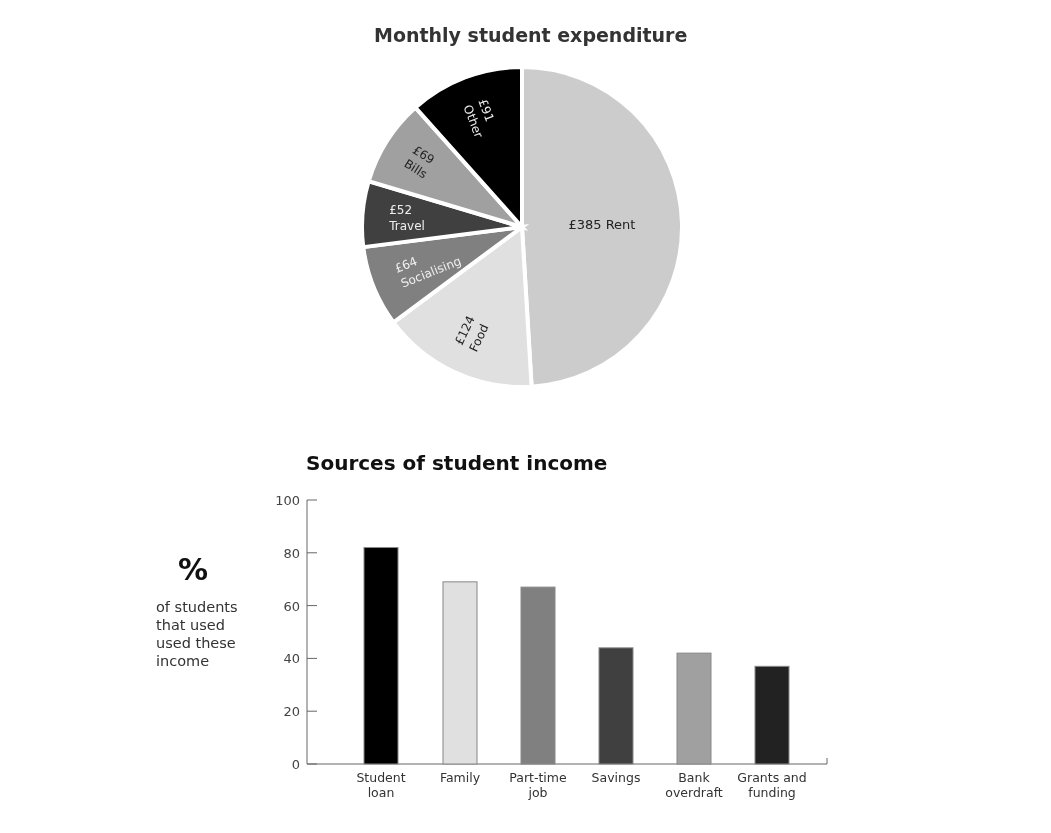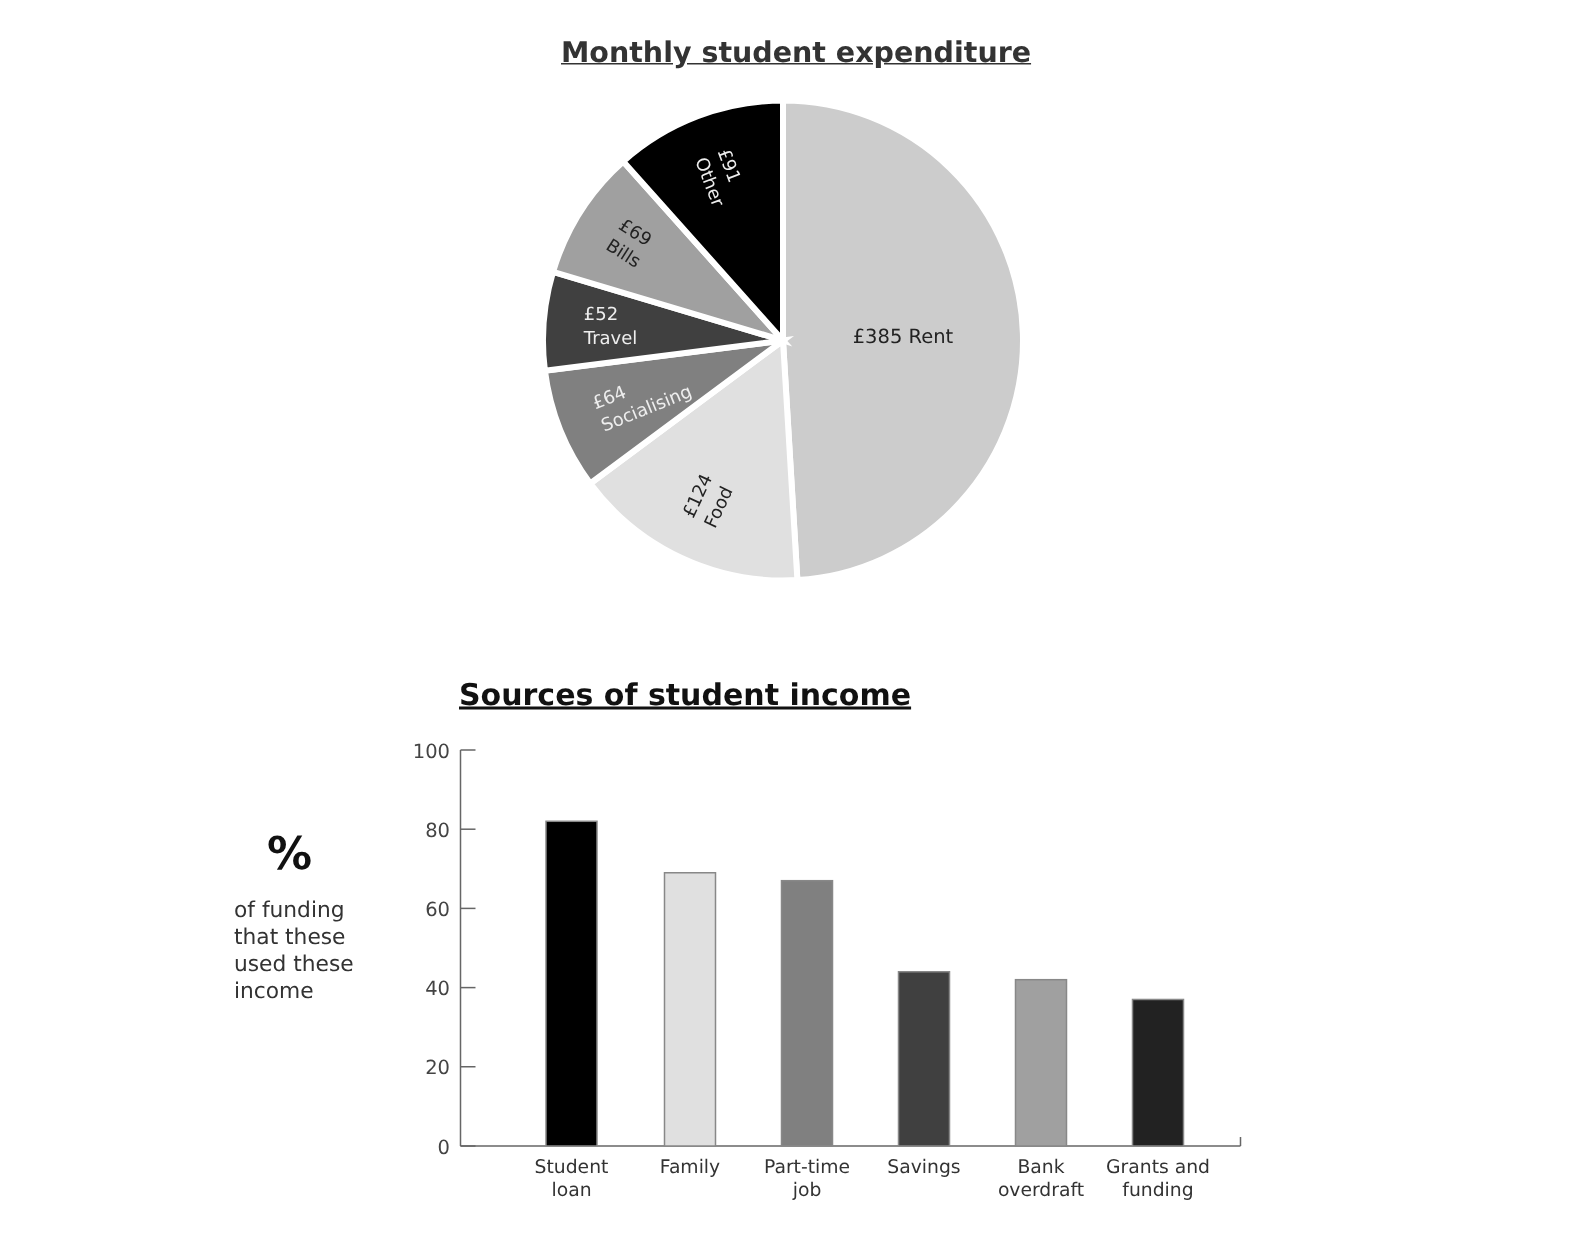--- a/index.html
+++ b/index.html
@@ -1,17 +1,17 @@
 <!DOCTYPE html>
 <html><head>
 <meta charset="utf-8">
 <style>
   html, body { margin:0; padding:0; background:#ffffff; }
   body { width:1051px; height:833px; position:relative; overflow:hidden; font-family:"DejaVu Sans", sans-serif; color:#222; }
-  .title { position:absolute; font-weight:bold; white-space:nowrap;text-decoration:underline; }
+  .title { position:absolute; font-weight:bold; white-space:nowrap; }
   #pie-title { left:374px; top:24px; font-size:19px; color:#333; }
   #bar-title { left:306px; top:451px; font-size:20px; color:#111;text-align:center; }
   #pie-svg { position:absolute; left:350px; top:55px; }
   #bar-svg { position:absolute; left:0; top:0; }
   .ylabel-pct { position:absolute; left:178px; top:552px; font-size:30px; font-weight:bold; color:#111; }
   .ylabel-text { position:absolute; left:156px; top:598px; font-size:14.5px; line-height:18px; color:#333; width:110px; }
 </style>
 </head>
 <body>
 
@@ -54,22 +54,22 @@
       <g transform="translate(130.96719818480622,64.35544985836474) rotate(429.13375796178343)">
         <text x="-18" y="-4" font-size="12" fill="#eeeeee" font-family="DejaVu Sans, sans-serif">£91</text>
         <text x="-18" y="12" font-size="12" fill="#eeeeee" font-family="DejaVu Sans, sans-serif">Other</text>
       </g>
     </g>
   </svg>
 
 <div class="title" id="bar-title">Sources of student income</div>
 <div class="ylabel-pct">%</div>
 <div class="ylabel-text">
-  <div>of funding</div>
-  <div>that these</div>
+  <div>of students</div>
+  <div>that used</div>
   <div>used these</div>
   <div>income</div>
 </div>
 <svg id="bar-svg" width="1051" height="833" viewBox="0 0 1051 833">
     <line x1="307" y1="500" x2="307" y2="764" stroke="#666" stroke-width="1"></line>
     <line x1="307" y1="764" x2="827" y2="764" stroke="#666" stroke-width="1"></line>
     <line x1="827" y1="758" x2="827" y2="764" stroke="#666" stroke-width="1"></line>
     <line x1="307" y1="764" x2="317" y2="764" stroke="#666" stroke-width="1"></line>
     <text x="300" y="769" text-anchor="end" font-size="13" fill="#444" font-family="DejaVu Sans, sans-serif">0</text>
     <line x1="307" y1="711.2" x2="317" y2="711.2" stroke="#666" stroke-width="1"></line>

